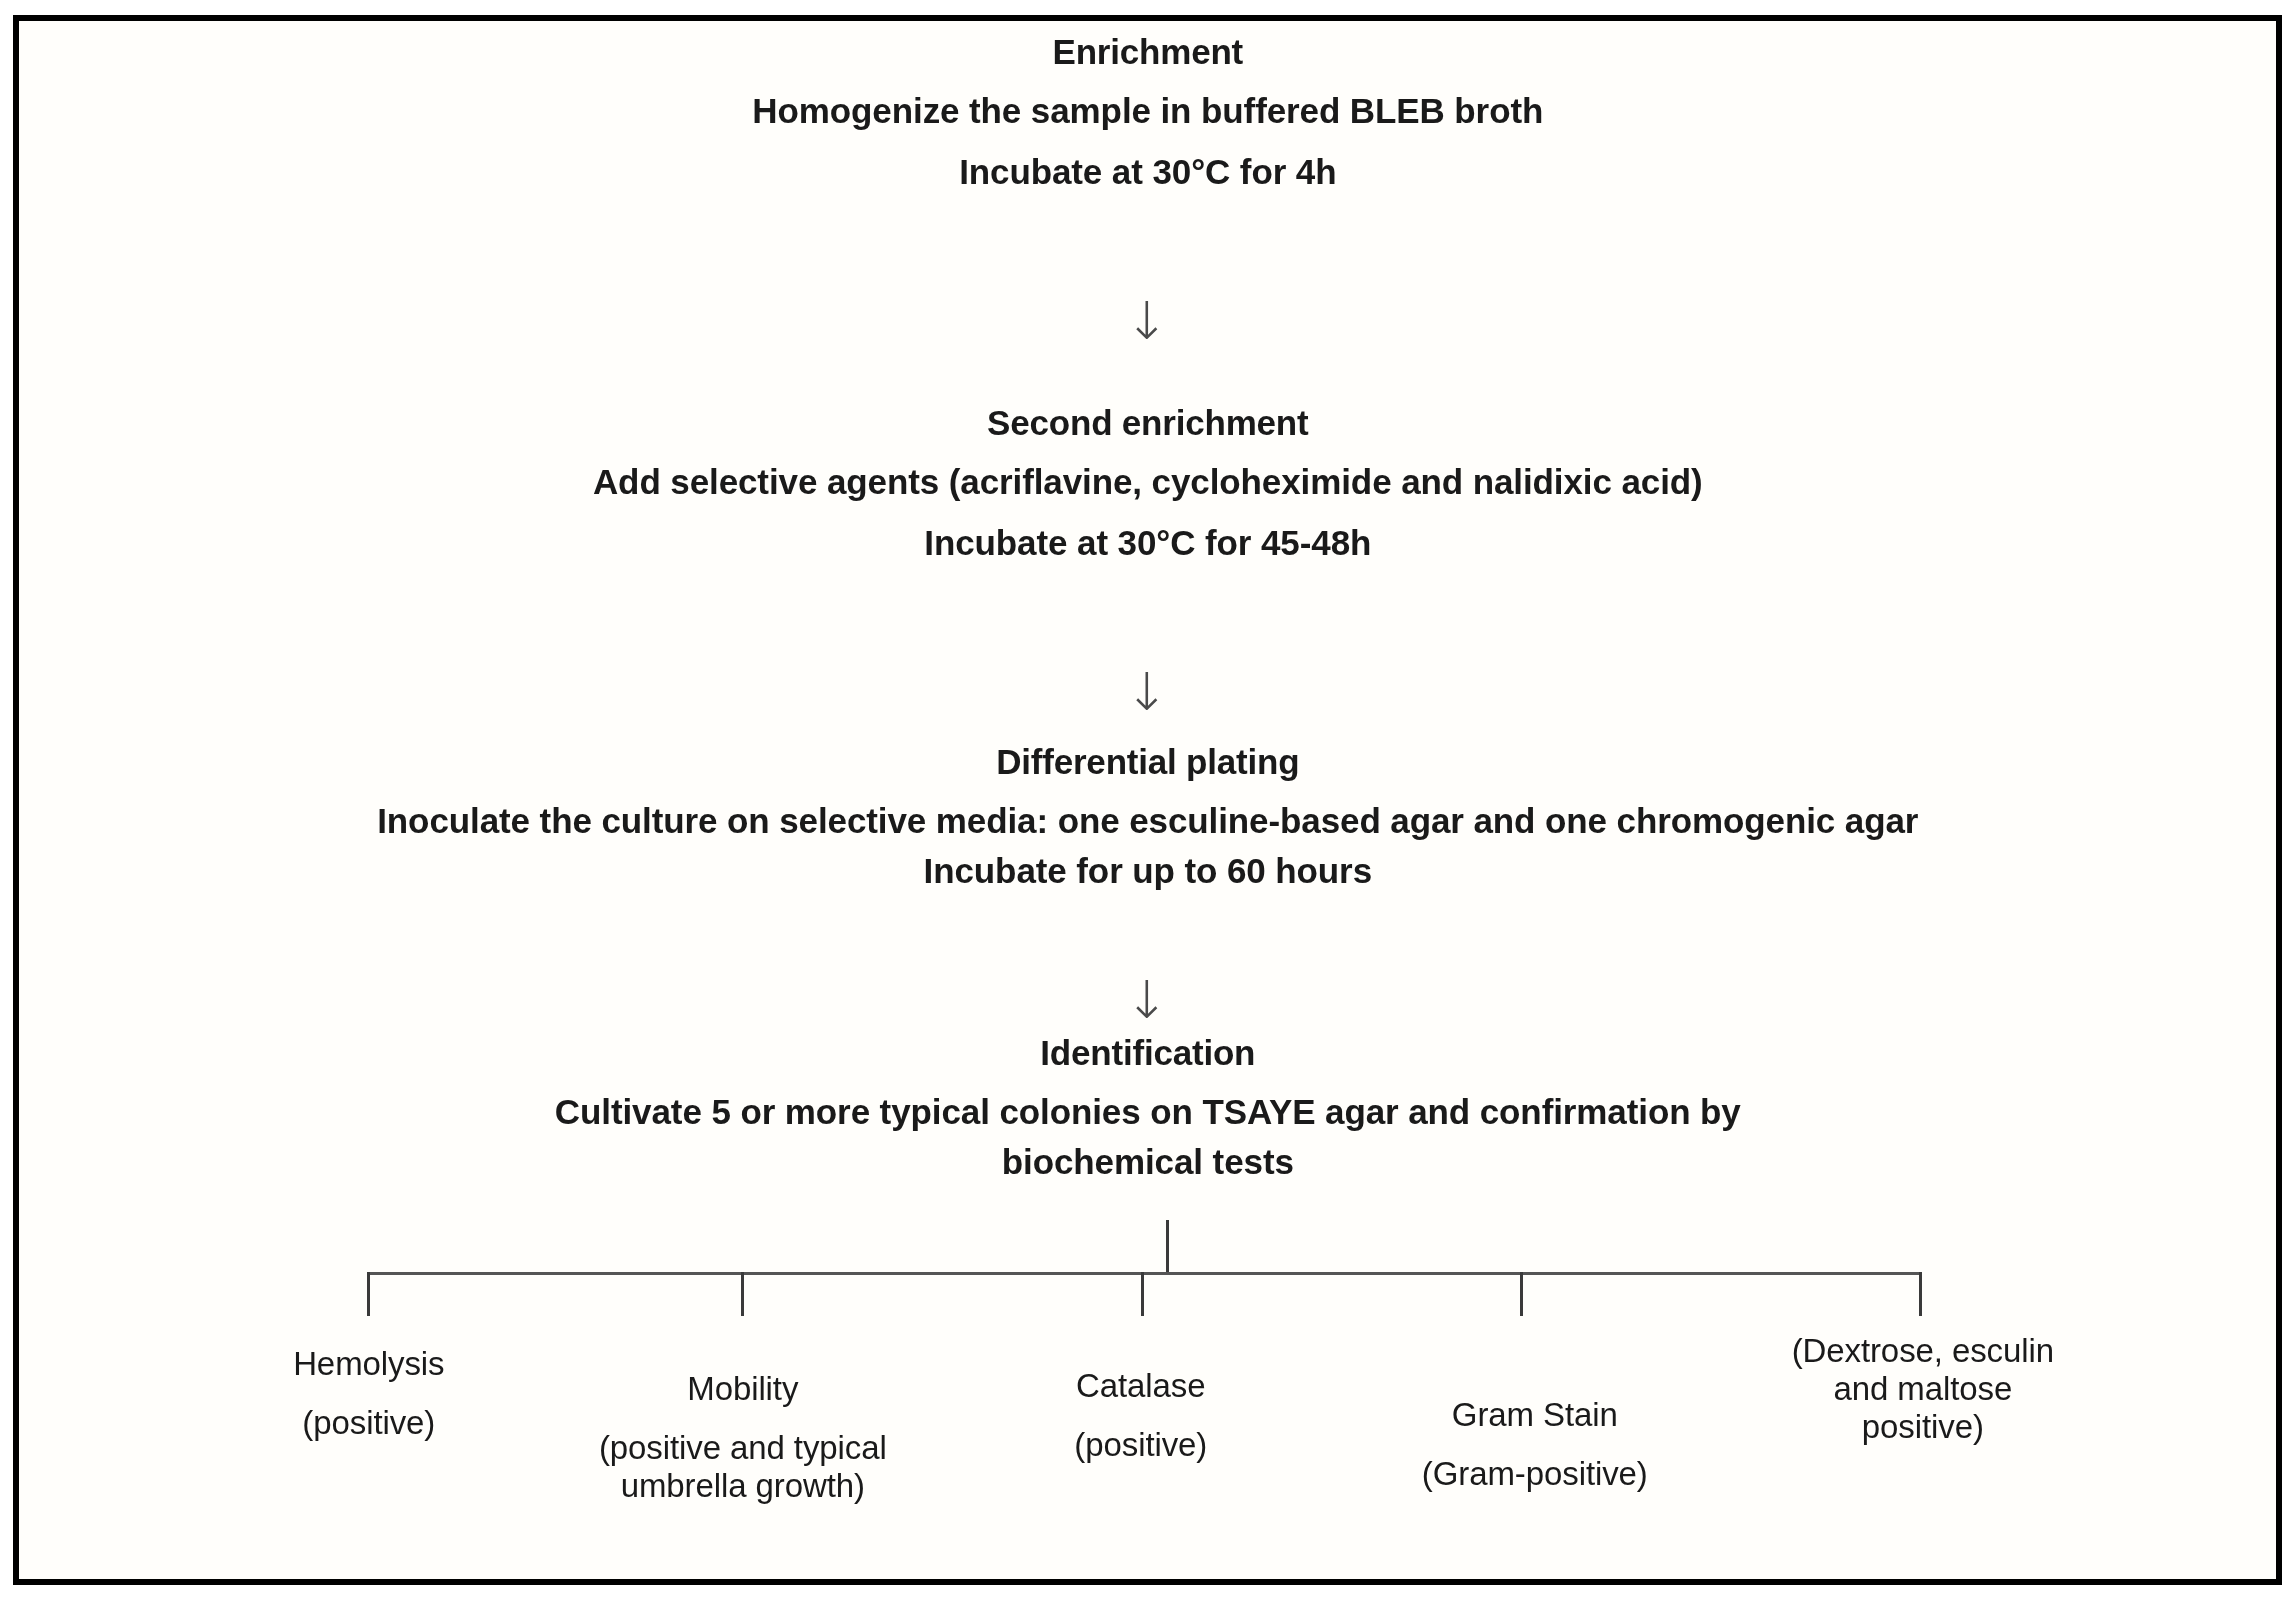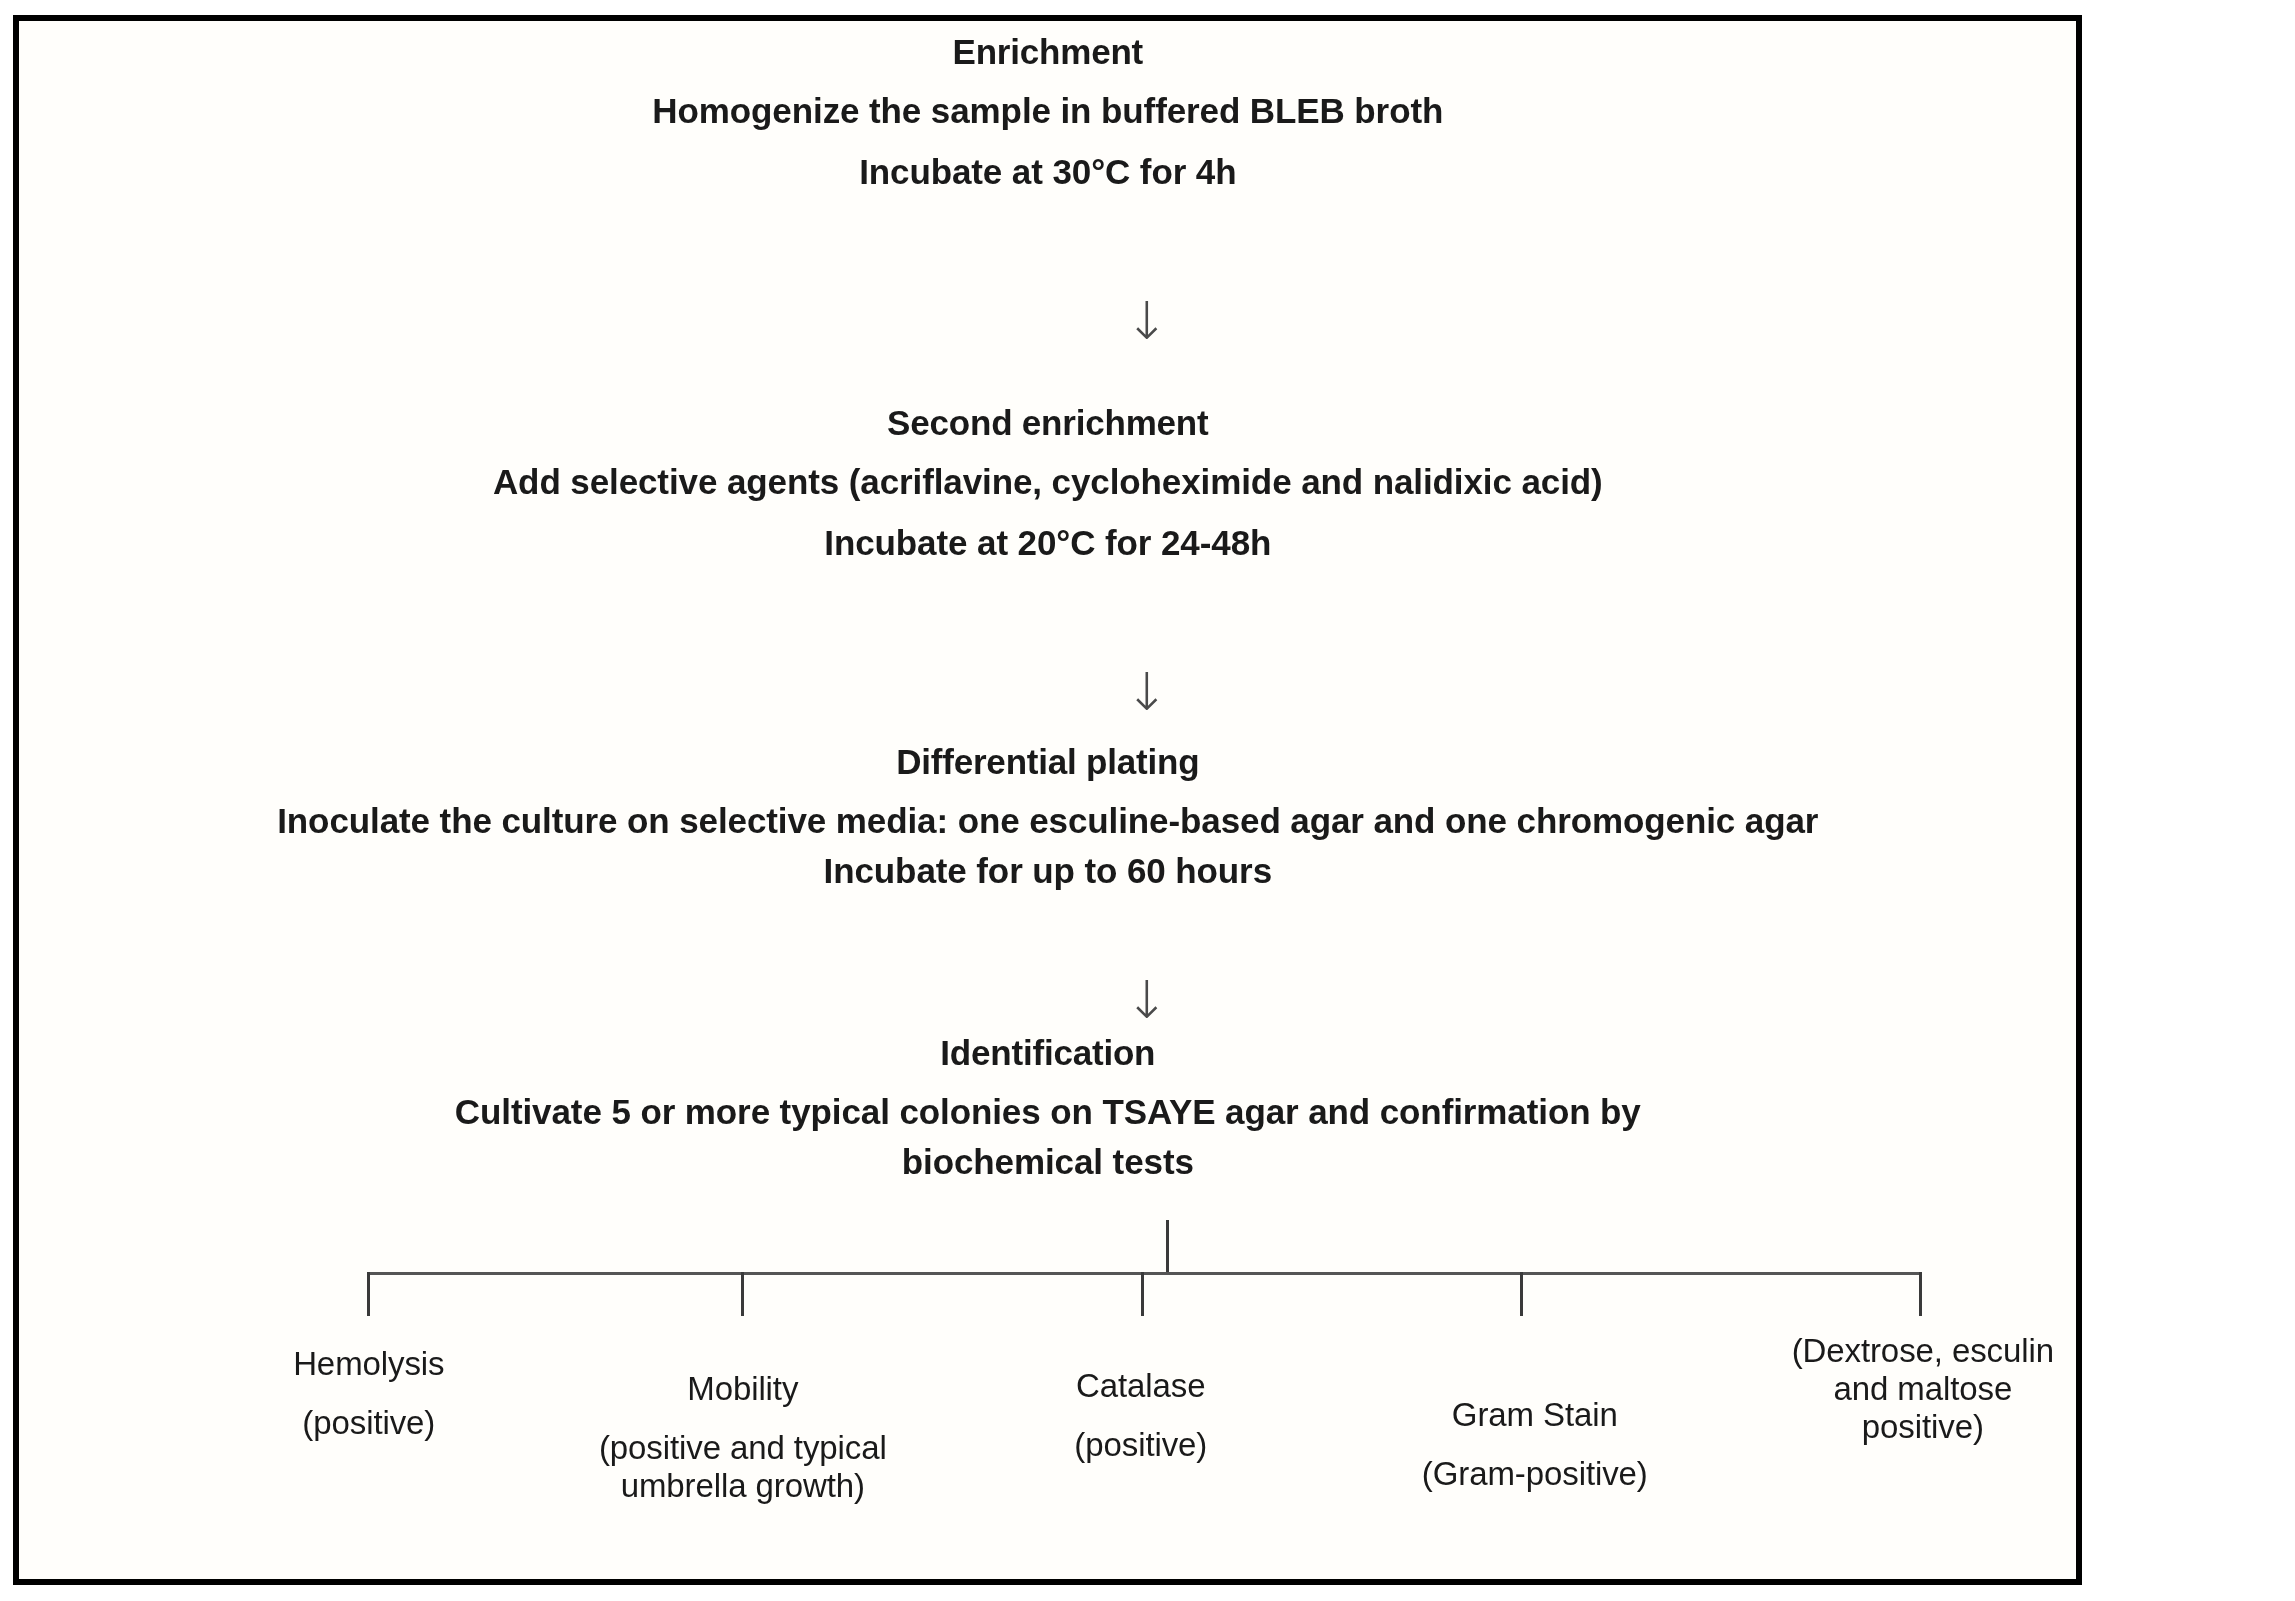--- a/index.html
+++ b/index.html
@@ -10,21 +10,21 @@
   body {
     font-family: "Liberation Sans", sans-serif;
     width: 2295px;
     height: 1601px;
     overflow: hidden;
   }
   #figure-frame {
     position: absolute;
     left: 13.3px;
     top: 15px;
-    width: 2069px;
+    width: 2269px;
     height: 1570px;
     border: 6.7px solid #000000;
     box-sizing: border-box;
     background: #fffefb;
   }
   #figure-canvas {
     position: absolute;
     left: 0;
     top: 0;
     width: 100%;
@@ -114,21 +114,21 @@
       <div class="stage-line">Incubate at 30°C for 4h</div>
     </div>
 
     <div class="arrow" style="top:274px; left:1067px; width:121px;">↓</div>
 
     <div class="stage" style="top:384px;">
       <div class="stage-title">Second enrichment</div>
       <div class="gap-small"></div>
       <div class="stage-line">Add selective agents (acriflavine, cycloheximide and nalidixic acid)</div>
       <div class="gap-small"></div>
-      <div class="stage-line">Incubate at 20°C for 24-48h</div>
+      <div class="stage-line">Incubate at 30°C for 45-48h</div>
     </div>
 
     <div class="arrow" style="top:645px; left:1067px; width:121px;">↓</div>
 
     <div class="stage" style="top:723px;">
       <div class="stage-title">Differential plating</div>
       <div class="gap-small"></div>
       <div class="stage-line">Inoculate the culture on selective media: one esculine-based agar and one chromogenic agar</div>
       <div class="gap-line"></div>
       <div class="stage-line">Incubate for up to 60 hours</div>

